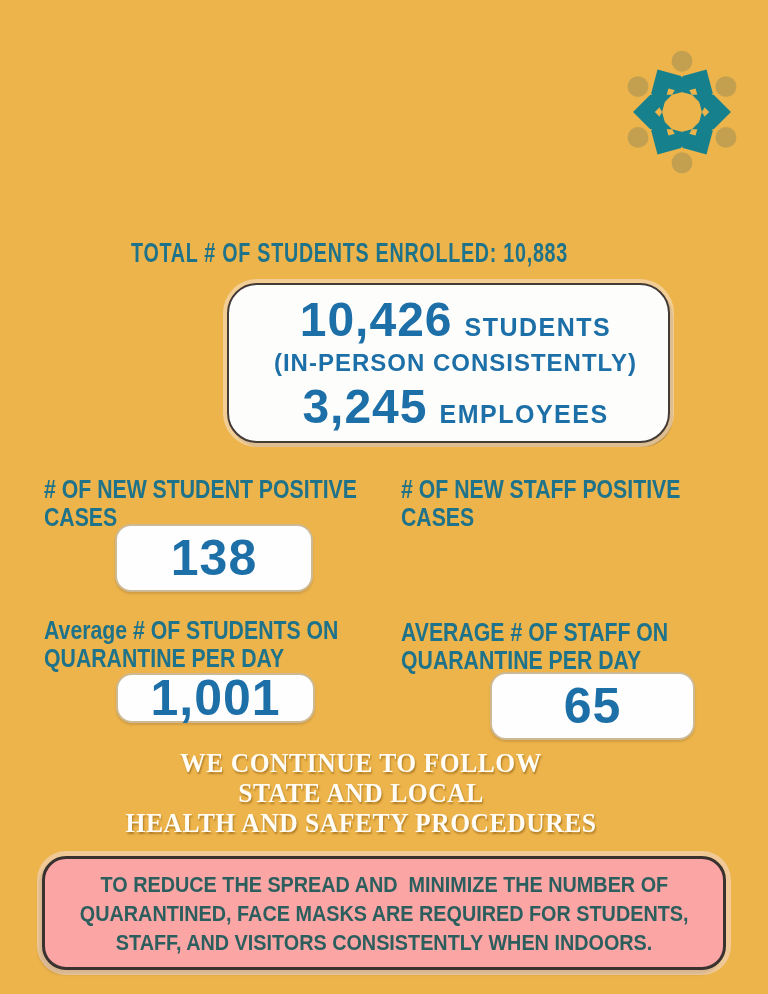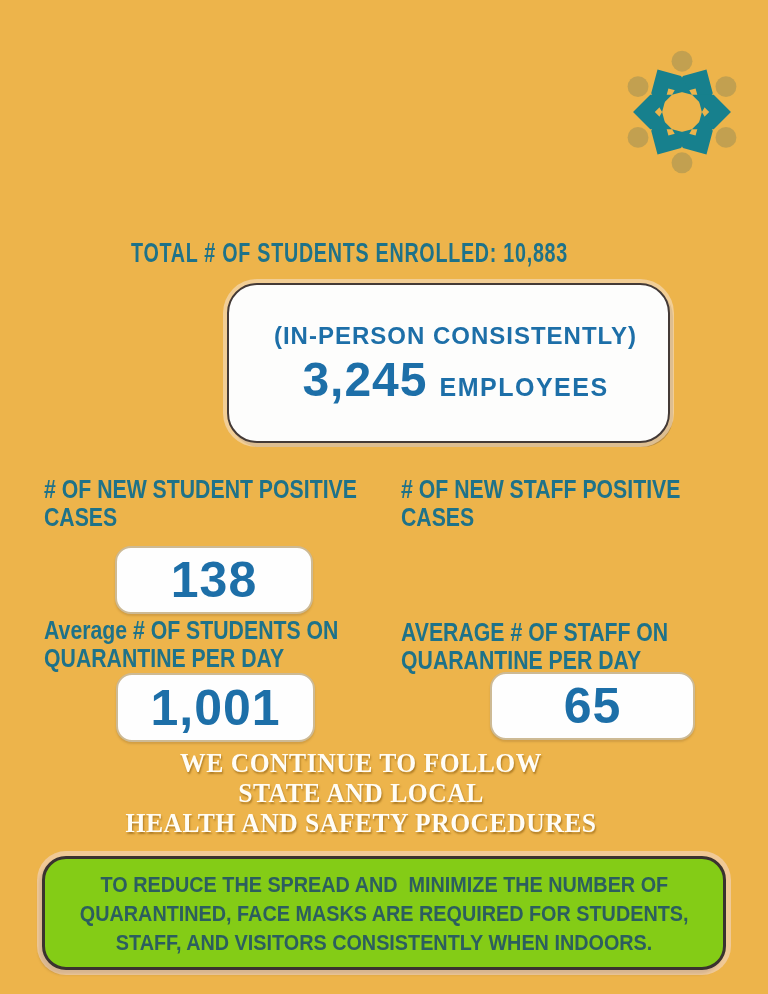--- a/index.html
+++ b/index.html
@@ -48,44 +48,44 @@
     transform:scaleX(0.85); transform-origin:left top;
   }
   .stat-label div { white-space:nowrap; }
   .value-box {
     position:absolute; box-sizing:border-box;
     background:#FEFEFE; border:2px solid #CDBA95; border-radius:16px;
     box-shadow: 0 2px 2px rgba(130,95,45,0.25);
     display:flex; align-items:center; justify-content:center;
     color:var(--number_blue,#1D6FA8); font-weight:bold; font-size:50px; letter-spacing:1px;
   }
-  .box-student-cases      { left:115px; top:546px; width:198px; height:68px; }
+  .box-student-cases      { left:115px; top:524px; width:198px; height:68px; }
   .box-staff-cases        { left:488px; top:511px; width:196px; height:70px; }
-  .box-student-quarantine { left:116px; top:673px; width:199px; height:69px; }
+  .box-student-quarantine { left:116px; top:673px; width:199px; height:50px; }
   .box-staff-quarantine   { left:490px; top:672px; width:205px; height:68px; }
 
   .label-student-cases      { left:44px;  top:475px; }
   .label-staff-cases        { left:401px; top:475px; }
   .label-student-quarantine { left:44px;  top:616px; }
   .label-staff-quarantine   { left:401px; top:618px; }
 
   
   .message {
     position:absolute; left:0; top:748px; width:722px; text-align:center;
     font-family:"Liberation Serif", serif; font-weight:bold;
     color:#FFFDF6; font-size:27px; line-height:30px; letter-spacing:0.5px;
     text-shadow: 1px 2px 2px rgba(158,109,26,0.8);
     transform:scaleX(0.95); transform-origin:center top;
   }
 
   
   .footer-card {
     position:absolute; left:42px; top:856px; width:684px; height:114px;
     box-sizing:border-box;
-    background:#84cc16; border:3px solid #3A322F; border-radius:24px;
+    background:#fca5a5; border:3px solid #3A322F; border-radius:24px;
     box-shadow: 0 0 0 5px rgba(242,219,214,0.55), -3px 4px 3px rgba(80,55,35,0.35);
     display:flex; flex-direction:column; justify-content:center; align-items:center;
   }
   .footer-line {
     color: var(--footer_text, #2C5E5E);
     font-weight:bold; font-size:22px; line-height:29px; white-space:pre;
     transform:scaleX(0.9); transform-origin:center center;
   }
 </style>
 </head>
@@ -109,20 +109,24 @@
       <path transform="rotate(150)" d="M 0 -54 L 19 -35 L 19 -11 L 0 -30 L -19 -11 L -19 -35 Z"></path>
       <path transform="rotate(210)" d="M 0 -54 L 19 -35 L 19 -11 L 0 -30 L -19 -11 L -19 -35 Z"></path>
       <path transform="rotate(270)" d="M 0 -54 L 19 -35 L 19 -11 L 0 -30 L -19 -11 L -19 -35 Z"></path>
       <path transform="rotate(330)" d="M 0 -54 L 19 -35 L 19 -11 L 0 -30 L -19 -11 L -19 -35 Z"></path>
     </g>
   </svg>
 
   <div class="enroll-heading">TOTAL # OF STUDENTS ENROLLED: 10,883</div>
 
   <div class="enroll-card">
+    <div class="enroll-line">
+      <span class="enroll-big">10,426</span>
+      <span class="enroll-small">STUDENTS</span>
+    </div>
     <div class="enroll-note">(IN-PERSON CONSISTENTLY)</div>
     <div class="enroll-line">
       <span class="enroll-big">3,245</span>
       <span class="enroll-small">EMPLOYEES</span>
     </div>
   </div>
 
   <div class="stat-label label-student-cases">
     <div># OF NEW STUDENT POSITIVE</div>
     <div>CASES</div>

